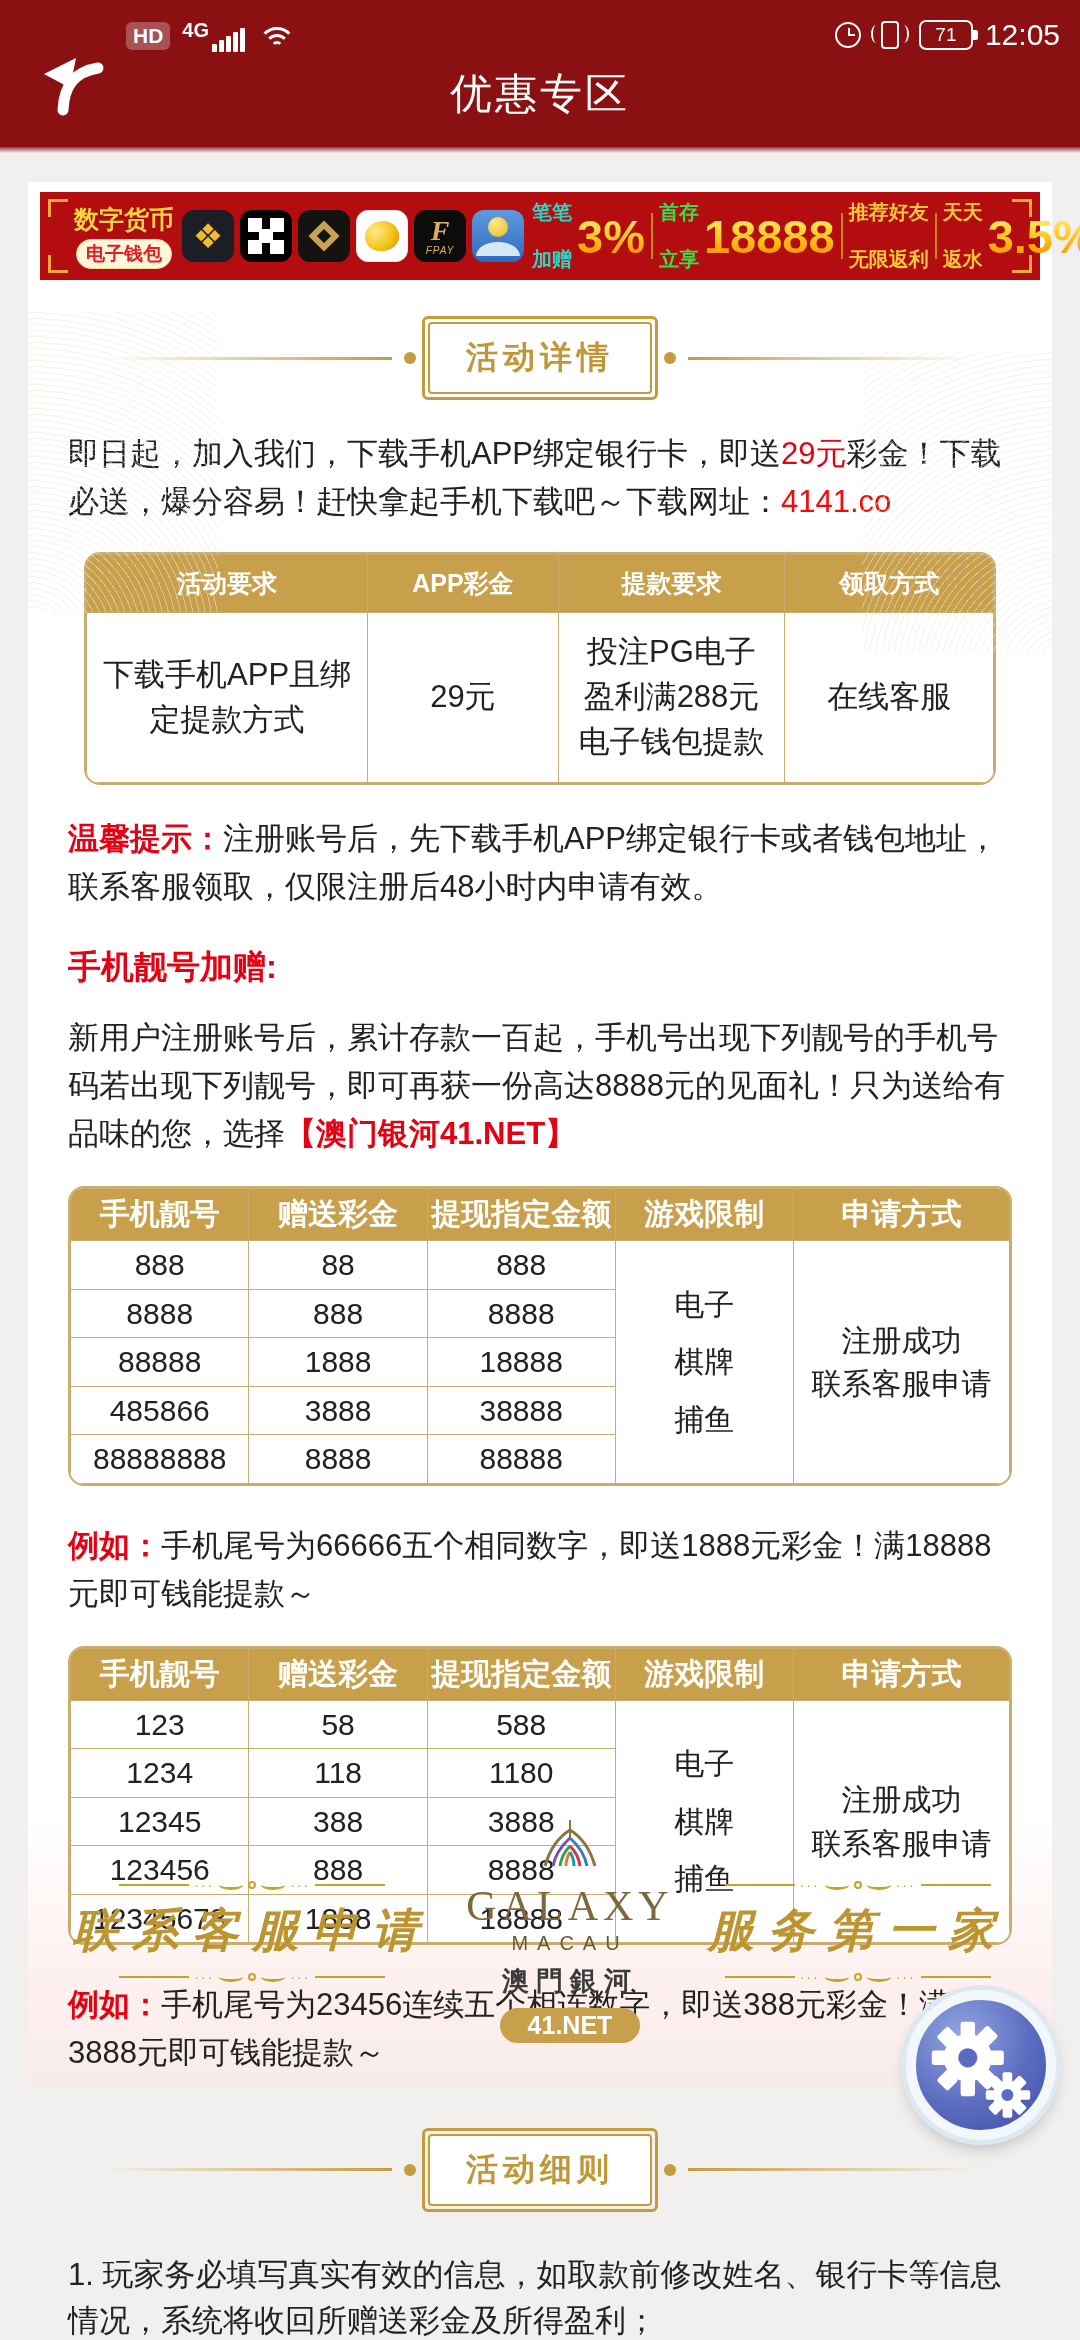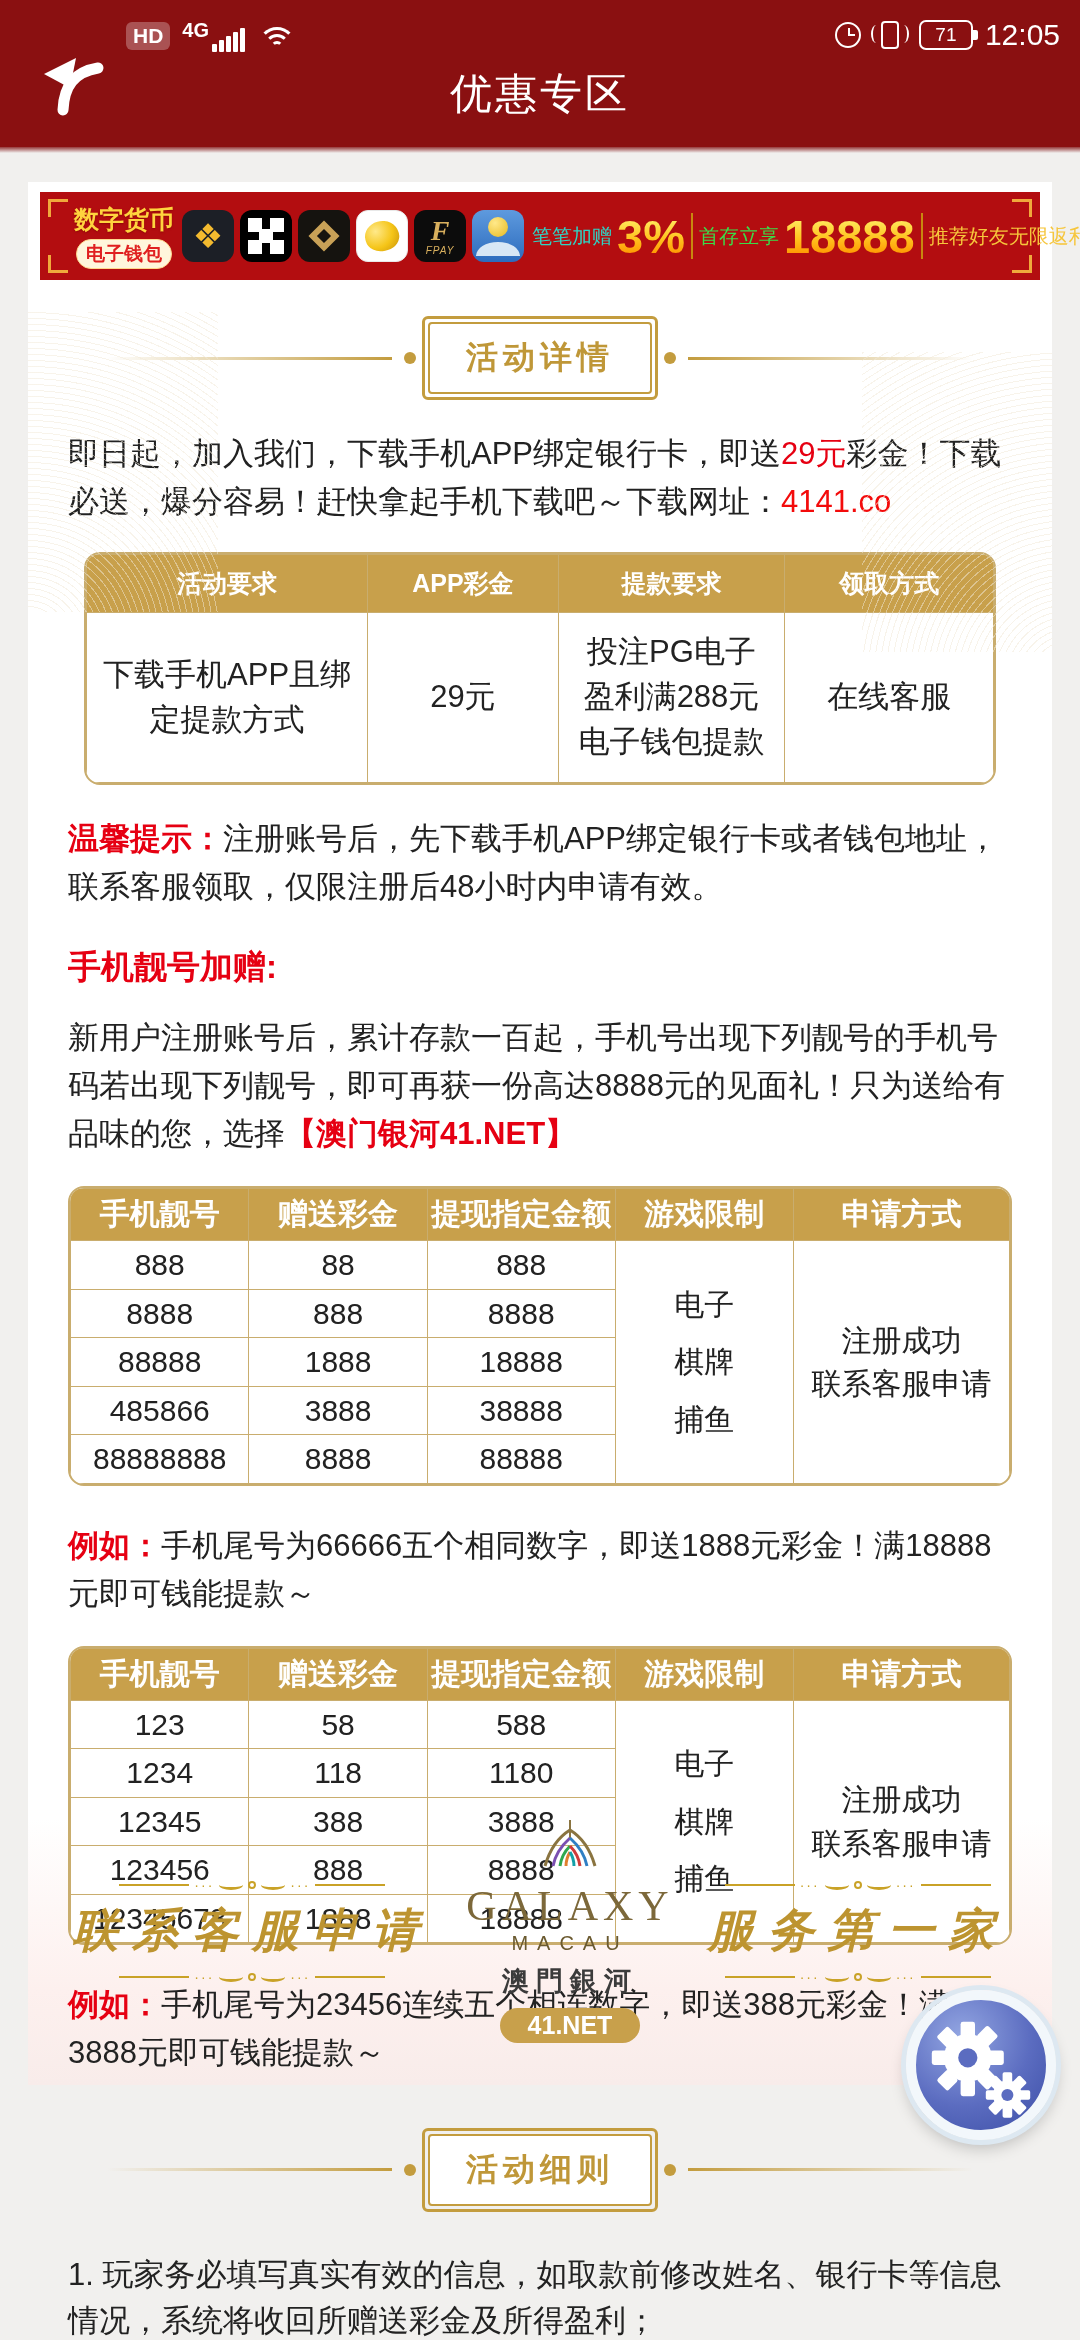--- a/index.html
+++ b/index.html
@@ -81,21 +81,21 @@
   .ic-fpay { background:#0c0c0c; flex-direction:column; color:#d9b05e; }
   .ic-fpay .f { font-size:28px; font-weight:bold; font-style:italic; line-height:1; font-family:"Liberation Serif",serif; }
   .ic-fpay .t { font-size:10px; font-style:italic; letter-spacing:1px; }
   .ic-wallet { background:linear-gradient(180deg,#5e9ade,#2c6bbd); }
   .ic-wallet .coin { position:absolute; top:7px; left:16px; width:20px; height:20px; border-radius:50%;
     background:radial-gradient(circle at 35% 30%, #ffe98a, #e8b91f); }
   .ic-wallet .wave { position:absolute; bottom:6px; left:4px; width:44px; height:14px;
     border-radius:50% 50% 0 0/100% 100% 0 0; background:#e9f3fb; opacity:.9; }
   .stats { display:flex; align-items:center; justify-content:space-between; flex:1; min-width:0; }
   .stat { display:flex; align-items:center; gap:5px; white-space:nowrap; }
-  .stat-lines { display:flex; font-size:20px; font-weight:normal; line-height:1.15; }
+  .stat-lines { display:flex; flex-direction:column; font-size:20px; font-weight:bold; line-height:1.15;gap:24px; }
   .lab-cyan { color:#2fd3c4; } .lab-green { color:#3bdc49; } .lab-gold { color:#f6c63c; }
   .stat-val { font-weight:bold; font-size:47px; line-height:1;
     background:linear-gradient(180deg,#ffe85c 15%,#ffc21e 55%,#ff9400 90%);
     -webkit-background-clip:text; background-clip:text; -webkit-text-fill-color:transparent; color:#ffc21e; }
   .vdiv { width:2px; height:46px; background:#c8880f; margin:0 6px; flex:none; }
   
   .sec-head { display:flex; align-items:center; justify-content:center; margin-top:42px; }
   .sh-line { width:285px; height:3px; }
   .sh-l { background:linear-gradient(to right, rgba(192,154,60,0), #c39c3e); }
   .sh-r { background:linear-gradient(to left, rgba(192,154,60,0), #c39c3e); }

